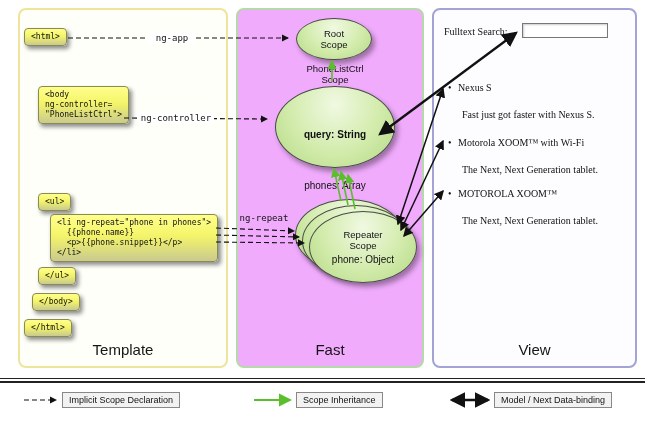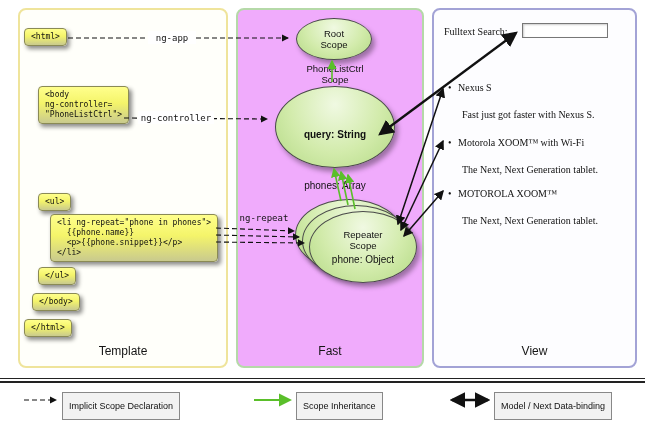--- a/index.html
+++ b/index.html
@@ -11,21 +11,21 @@
   .green { stroke:#5abf2a; stroke-width:1.6; fill:none; }
   .thickg{ stroke-width:2.2; }
   .bind  { stroke:#111; stroke-width:1.5; fill:none; }
   .thick { stroke-width:2.4; }
   .lbl   { font-family:"DejaVu Sans Mono", monospace; font-size:9px; fill:#111; }
 
   .panel { position:absolute; border-radius:8px; border:2px solid; z-index:1; }
   .panel.template { left:18px;  top:8px; width:210px; height:360px; border-color:#efe49b; background:#fffffa; }
   .panel.model    { left:236px; top:8px; width:188px; height:360px; border-color:#b5d9a8; background:#f0abfc; }
   .panel.view     { left:432px; top:8px; width:205px; height:360px; border-color:#a3a3d6; background:#fdfdff; }
-  .panel-label { position:absolute; bottom:8px; left:0; width:100%; text-align:center; font-size:12px; color:#151515; }
+  .panel-label { position:absolute; bottom:8px; left:0; width:100%; text-align:center; font-size:15px; color:#151515; }
 
   .codebox { position:absolute; z-index:2;
     background:linear-gradient(180deg, #ffff8c 0%, #f4f46a 45%, #c9ca8e 100%);
     border:1px solid #8a8a55; border-radius:4px;
     box-shadow:2.5px 3px 4px rgba(0,0,0,0.45);
     padding:3px 6px; font-family:"DejaVu Sans Mono", monospace;
     font-size:8px; line-height:10px; color:#101010; white-space:pre; }
   .codebox .bold { font-weight:bold; }
 
   .ellipse { position:absolute; border:1.5px solid #4a4a4a; border-radius:50%;
@@ -38,21 +38,21 @@
 
   .vtext { position:absolute; font-family:"Liberation Serif", serif; font-size:10px; color:#111; }
   .vbullet { position:absolute; font-family:"Liberation Serif", serif; font-size:10px; color:#111; }
   .vinput { position:absolute; border:1px solid #777; background:#fff; height:15px; width:86px;
     font-size:9px; padding:0 3px; box-shadow:inset 1px 1px 2px rgba(0,0,0,0.2); }
 
   .divider { position:absolute; left:0; top:378px; width:645px; height:5px;
     border-top:1.5px solid #222; border-bottom:2.5px solid #222; z-index:3; }
 
   .legend-box { position:absolute; top:392px; border:1px solid #888; background:#f2f2f2;
-    font-size:9px; color:#111; padding:8px 6px; z-index:4; }
+    font-size:9px; color:#111; padding:2px 6px; z-index:4; }
 </style>
 </head>
 <body>
 
 <div class="canvas">
 
   <div class="panel template">
     <div class="codebox" style="left:4px; top:18px;">&lt;html&gt;</div>
     <div class="codebox" style="left:18px; top:76px;">&lt;body
 ng-controller=

